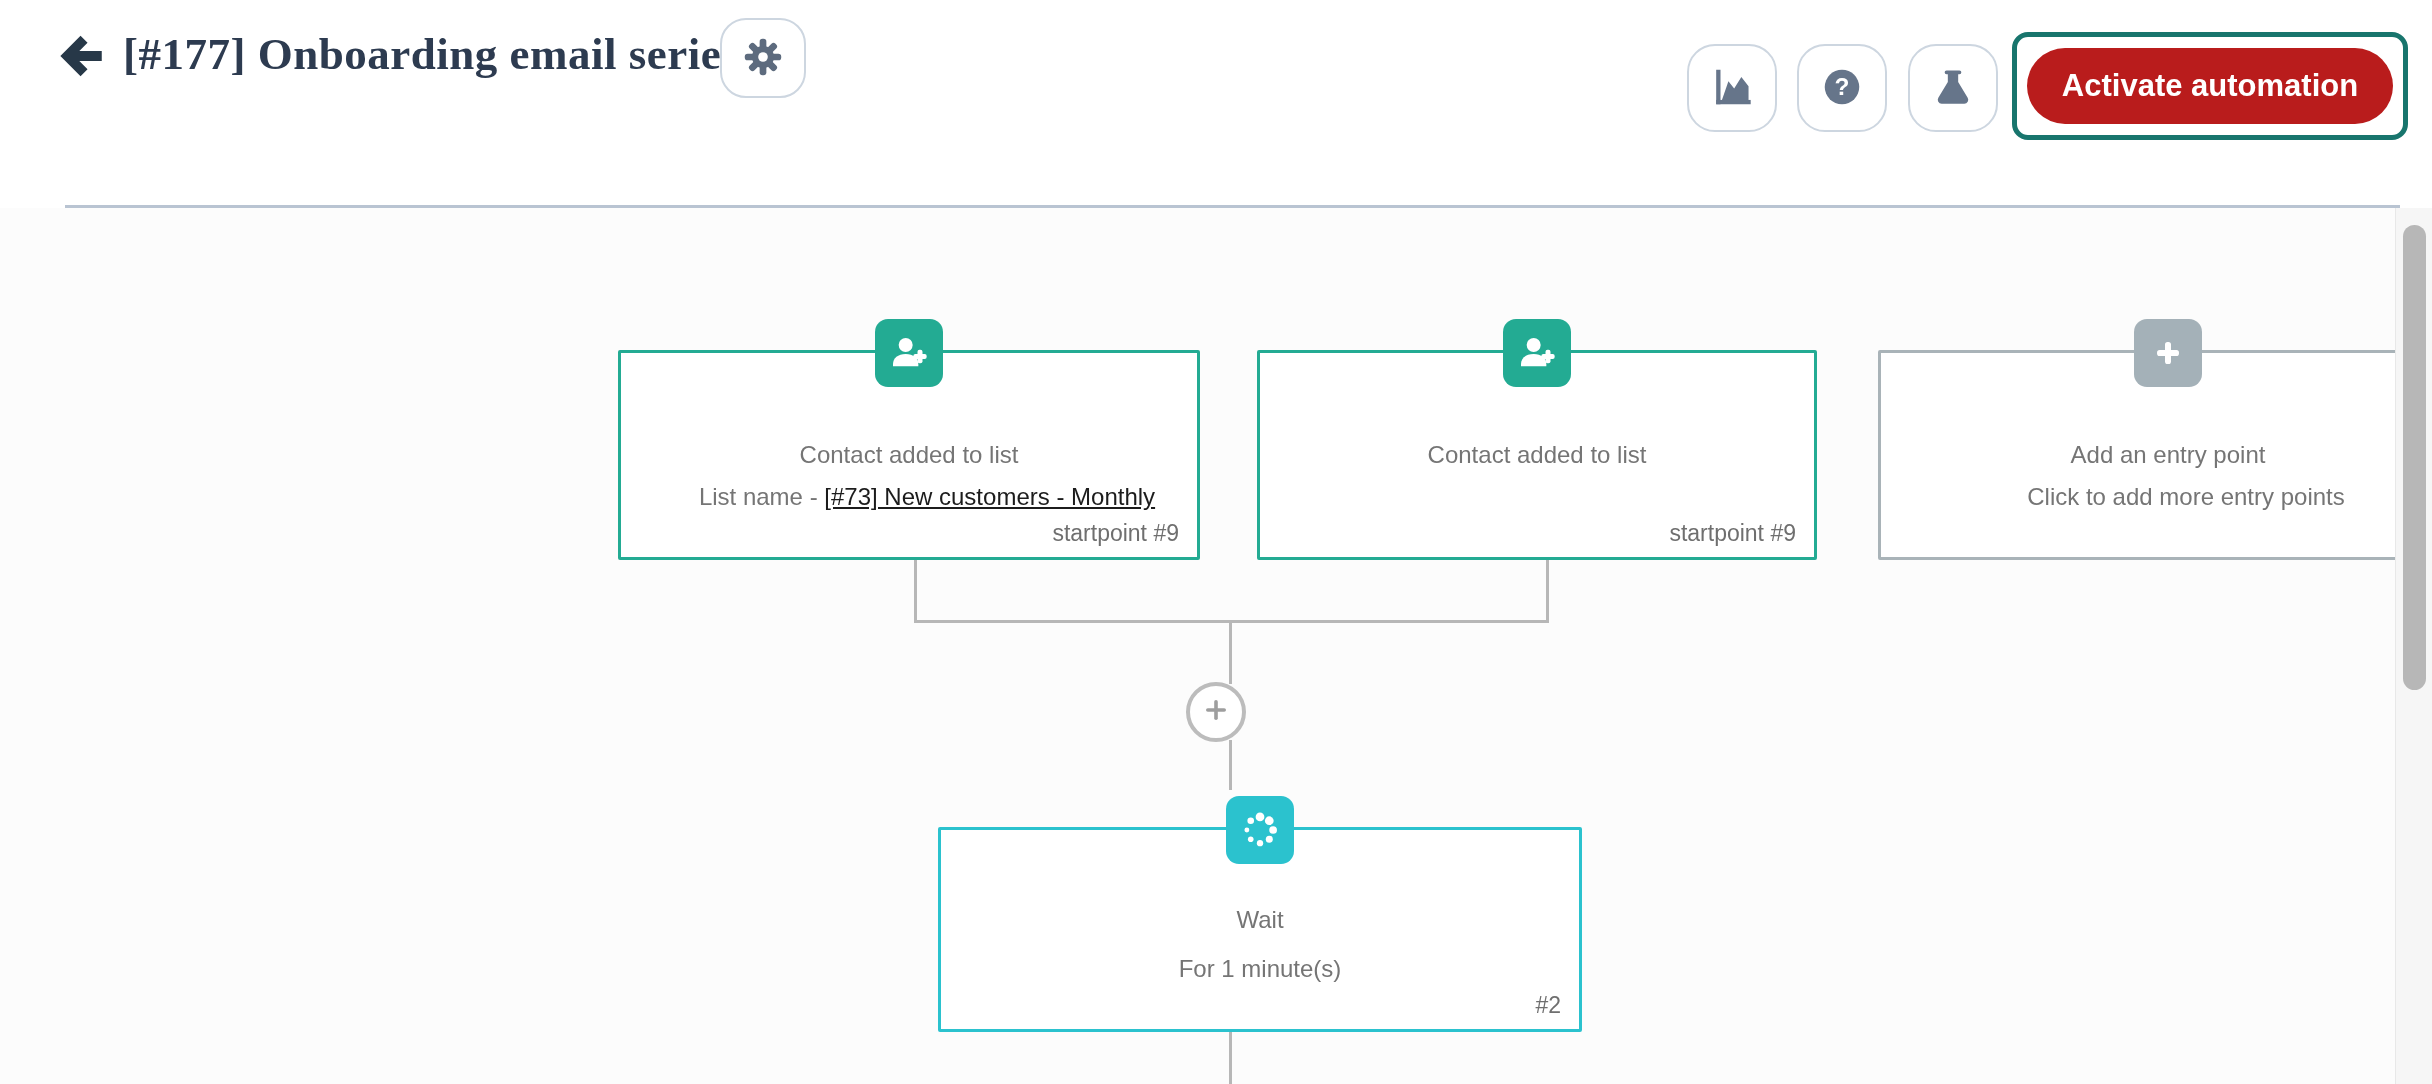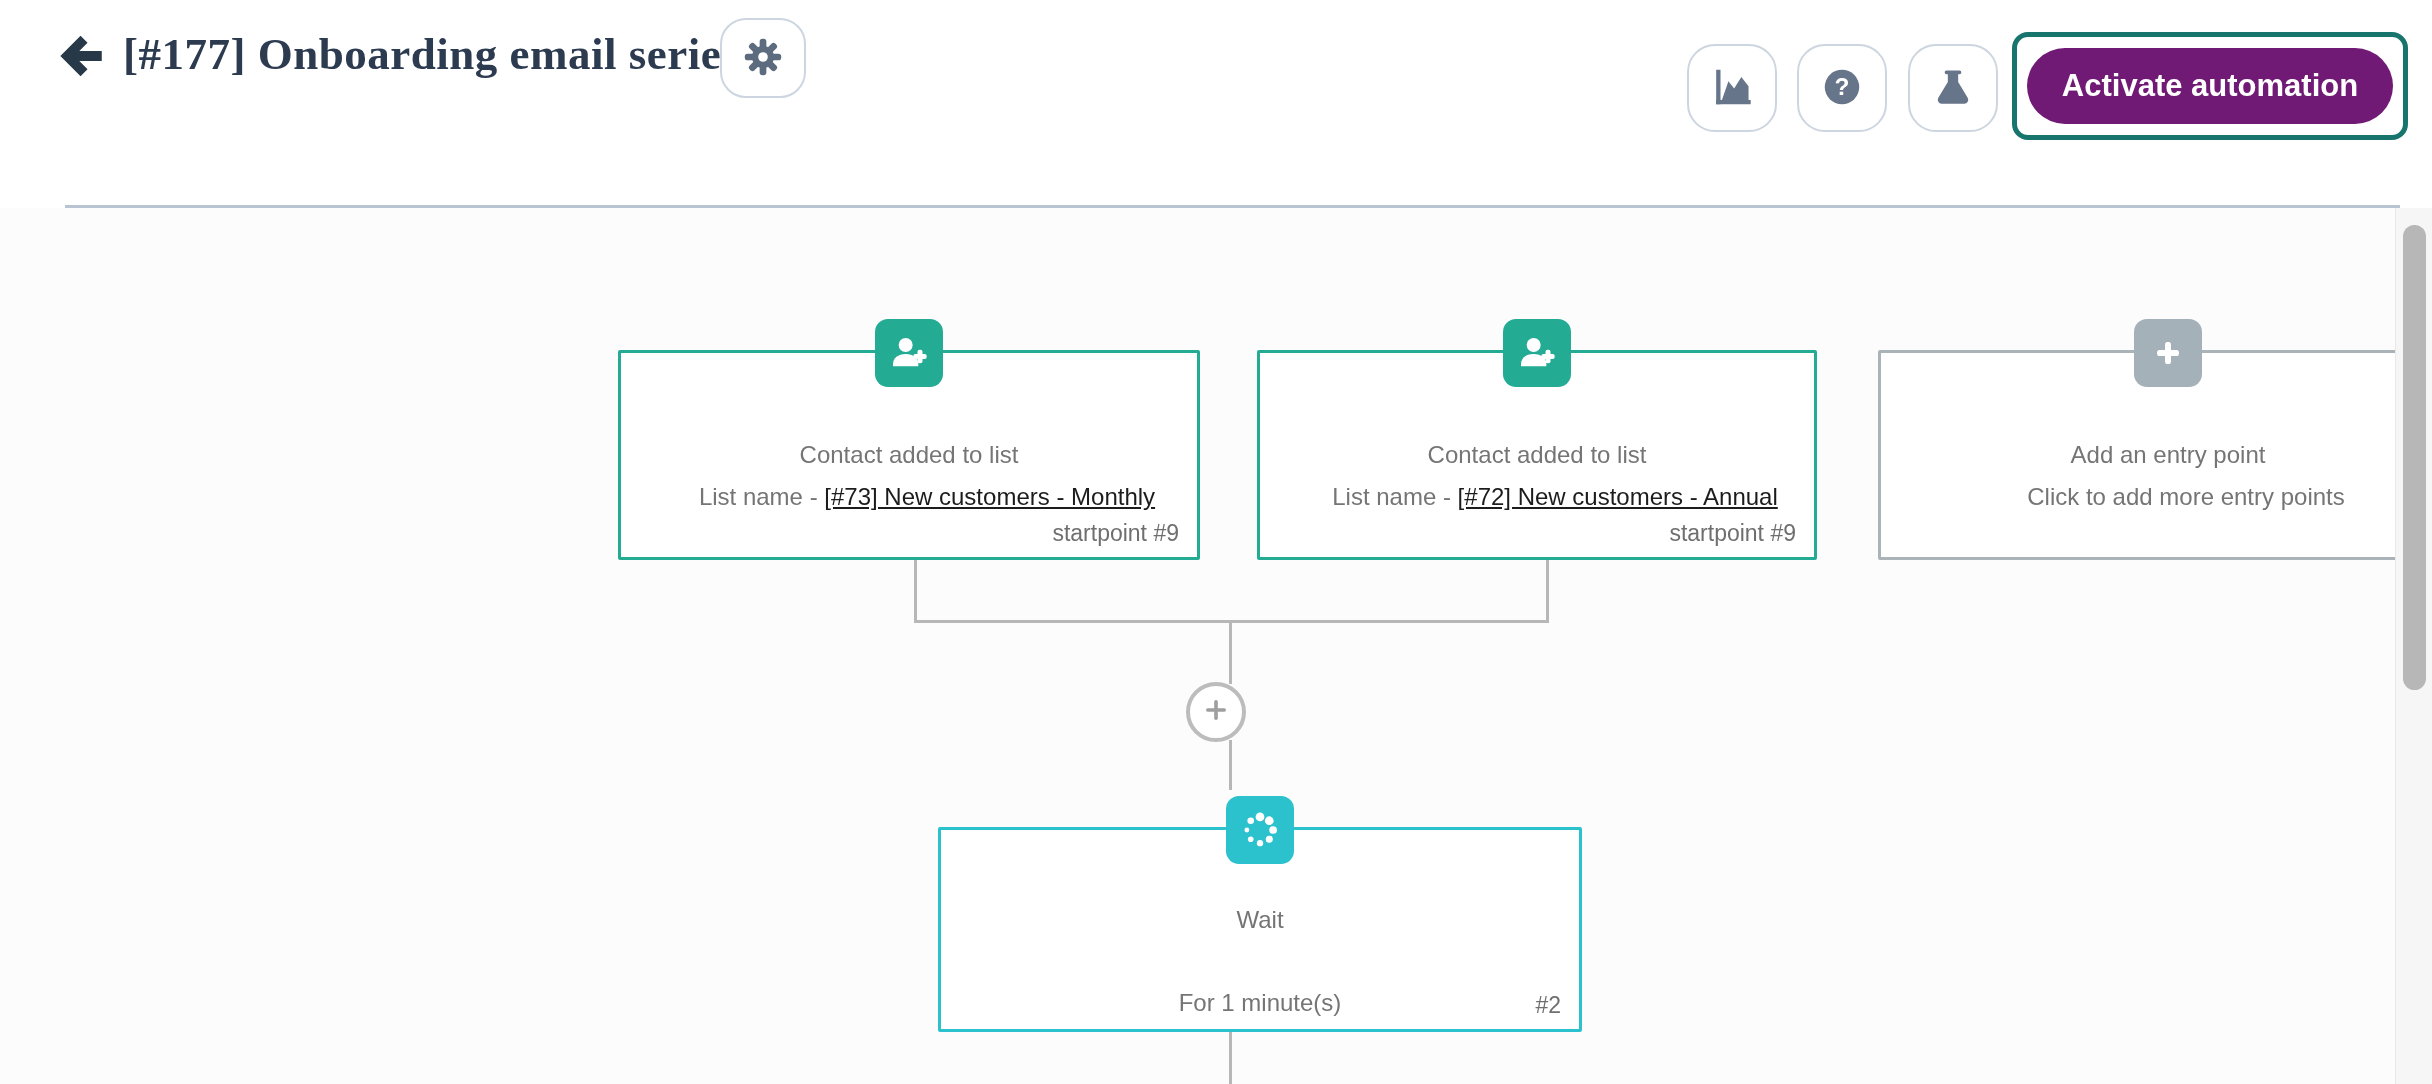--- a/index.html
+++ b/index.html
@@ -13,21 +13,21 @@
   .settings-btn{position:absolute;left:720px;top:18px;width:86px;height:80px;background:#fff;
                 border:2px solid #cdd6e0;border-radius:26px;display:flex;align-items:center;justify-content:center;cursor:pointer;}
   .last-saved{position:absolute;left:126px;top:118px;font-size:27px;color:#a6a6a6;}
 
   .icon-btn{position:absolute;top:44px;width:90px;height:88px;background:#fff;border:2px solid #cdd6e0;
             border-radius:28px;display:flex;align-items:center;justify-content:center;cursor:pointer;box-sizing:border-box;}
   .icon-btn.stats{left:1687px;} .icon-btn.help{left:1797px;} .icon-btn.flask{left:1908px;}
 
   .activate-ring{position:absolute;left:2012px;top:32px;width:396px;height:108px;box-sizing:border-box;
                  border:5px solid #18756d;border-radius:16px;background:#fff;display:flex;align-items:center;justify-content:center;}
-  .activate-btn{width:366px;height:76px;border:none;border-radius:38px;background:#701a75;color:#fff;
+  .activate-btn{width:366px;height:76px;border:none;border-radius:38px;background:#b91c1c;color:#fff;
                 font-size:31px;font-weight:700;font-family:"Liberation Sans", sans-serif;cursor:pointer;}
 
   .divider{position:absolute;left:65px;top:205px;width:2335px;height:3px;background:#b9c4d2;}
 
   
   .canvas{position:absolute;left:0;top:208px;width:2432px;height:876px;background:#fcfcfc;overflow:hidden;}
 
   .connector{position:absolute;background:#b7b7b7;}
   .plus-circle{position:absolute;left:1186px;top:474px;width:52px;height:52px;border:4px solid #bcbcbc;
                border-radius:50%;background:#fff;display:flex;align-items:center;justify-content:center;cursor:pointer;z-index:3;}
@@ -43,21 +43,21 @@
   .node-link{color:#1c1c1c;text-decoration:underline;cursor:pointer;}
   .corner-label{position:absolute;right:18px;bottom:10px;font-size:23px;color:#6f6f6f;}
 
   
   .n1{left:618px;top:142px;width:582px;height:210px;}
   .n2{left:1257px;top:142px;width:560px;height:210px;}
   .n3{left:1878px;top:142px;width:580px;height:210px;}
   .nwait{left:938px;top:619px;width:644px;height:205px;}
   .n1 .l1,.n2 .l1,.n3 .l1{top:88px;}
   .n1 .l2,.n2 .l2,.n3 .l2{top:130px;padding-left:36px;}
-  .nwait .l1{top:76px;} .nwait .l2{top:125px;margin-top:34px;}
+  .nwait .l1{top:76px;} .nwait .l2{top:125px;}
 
   
   .sb-track{position:absolute;right:0;top:0;width:37px;height:876px;background:#f6f6f6;border-left:1px solid #e8e8e8;z-index:5;box-sizing:border-box;}
   .sb-thumb{position:absolute;left:7px;top:17px;width:23px;height:465px;border-radius:12px;background:#b7b7b7;cursor:pointer;}
 </style>
 </head>
 <body>
 
 <div class="stage">
 
@@ -163,21 +163,20 @@
         <svg width="40" height="40" viewBox="0 0 24 24">
           <g fill="#ffffff">
             <circle cx="10" cy="7.2" r="4.2"></circle>
             <path d="M10 12.6 c-4.6 0 -7.6 2.5 -7.6 6 V20 h15.2 v-1.4 c0 -3.5 -3 -6 -7.6 -6 Z"></path>
             <rect x="14.6" y="12.6" width="8" height="3" rx="1.2"></rect>
             <rect x="17.1" y="10.1" width="3" height="8" rx="1.2"></rect>
           </g>
         </svg>
       </div>
       <div class="node-line l1">Contact added to list</div>
-      <div class="node-line l2"><span>List name - </span><a class="node-link">[#72] New customers - Annual</a></div>
       <div class="corner-label">startpoint #9</div>
     </div>
 
     <div class="node gray n3">
       <div class="badge gray">
         <svg width="30" height="30" viewBox="0 0 26 26">
           <g fill="#ffffff">
             <rect x="10.4" y="3.5" width="5.2" height="19" rx="2.2"></rect>
             <rect x="3.5" y="10.4" width="19" height="5.2" rx="2.2"></rect>
           </g>

